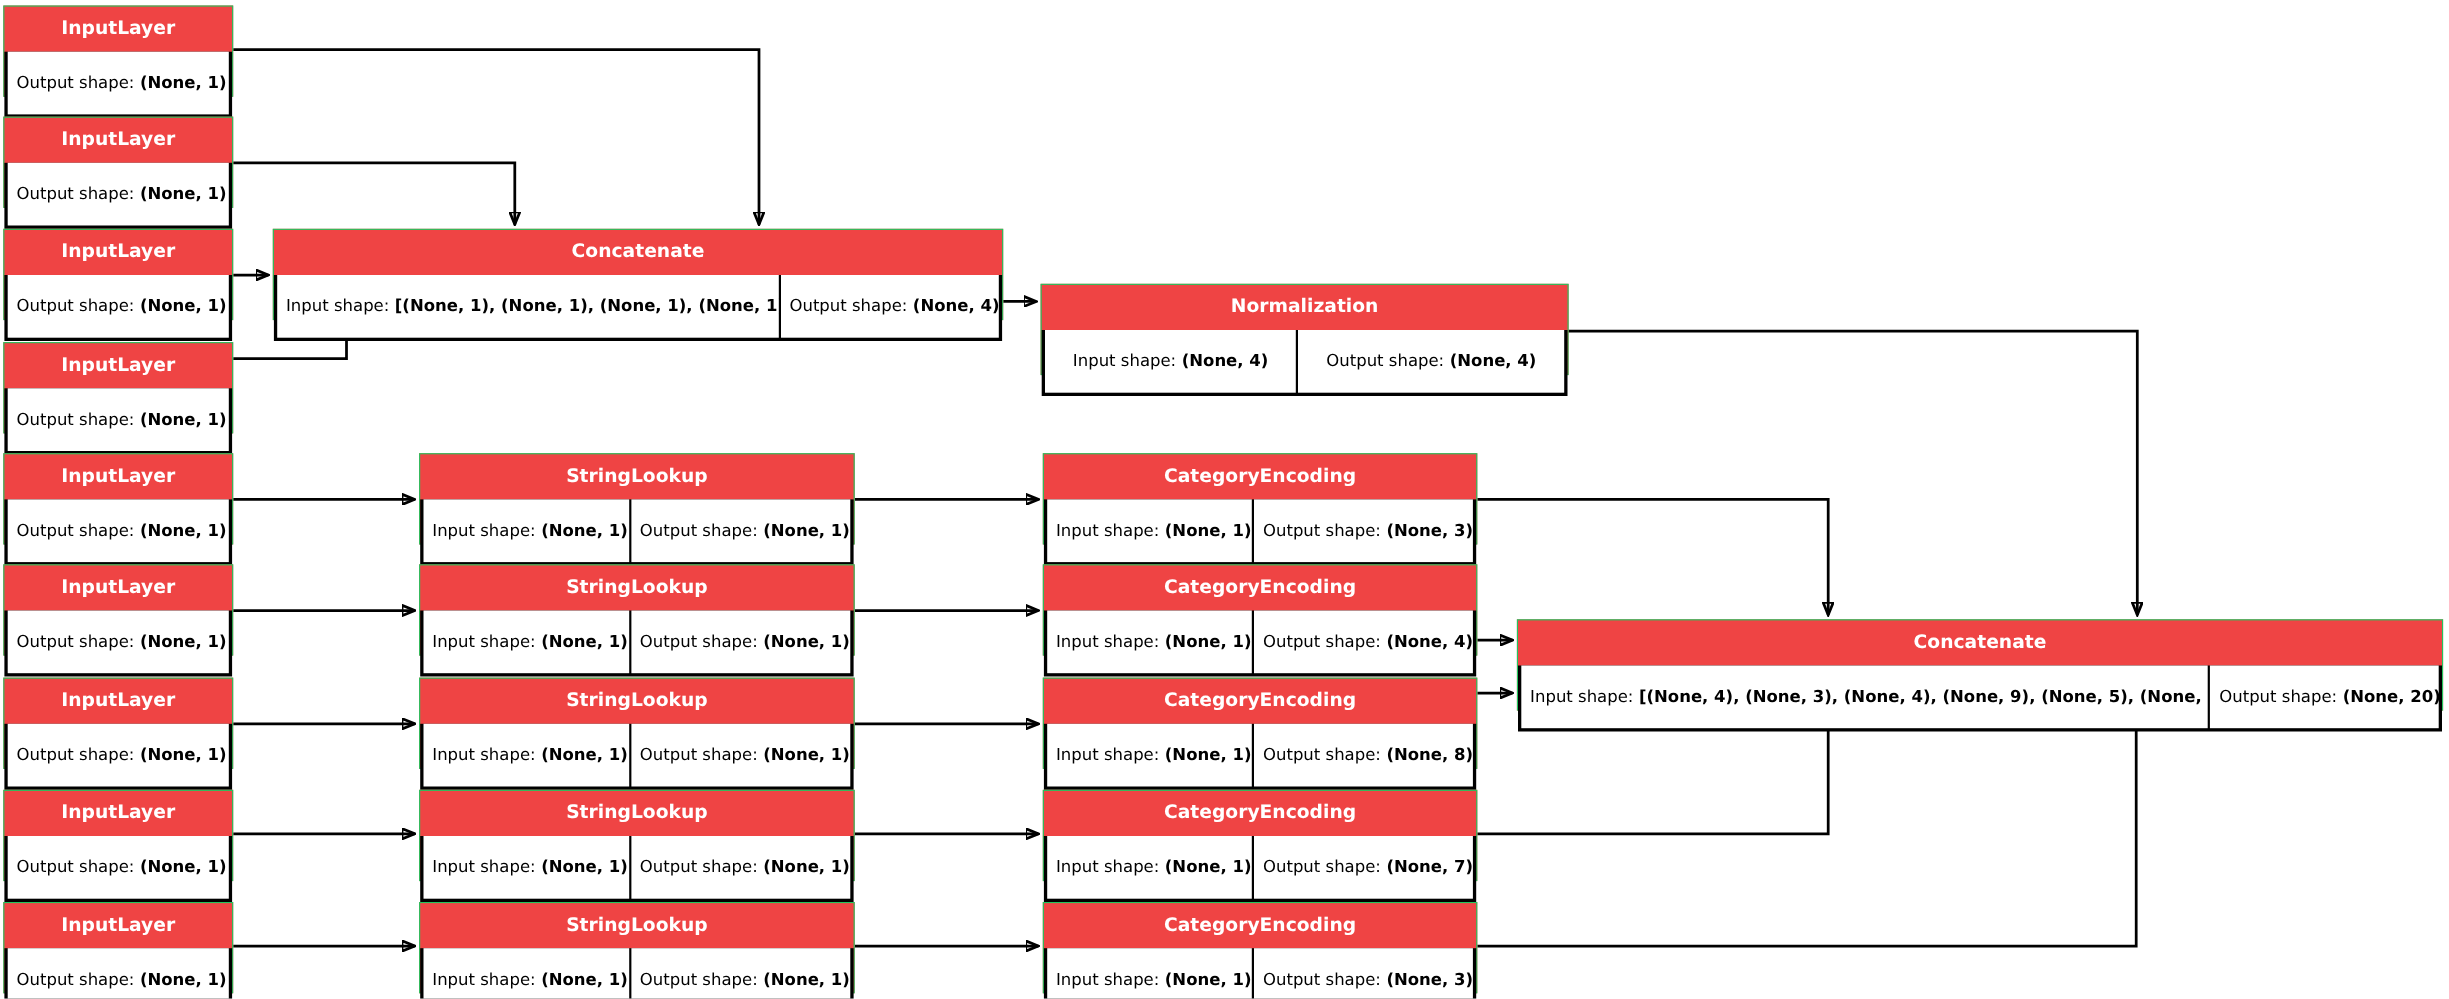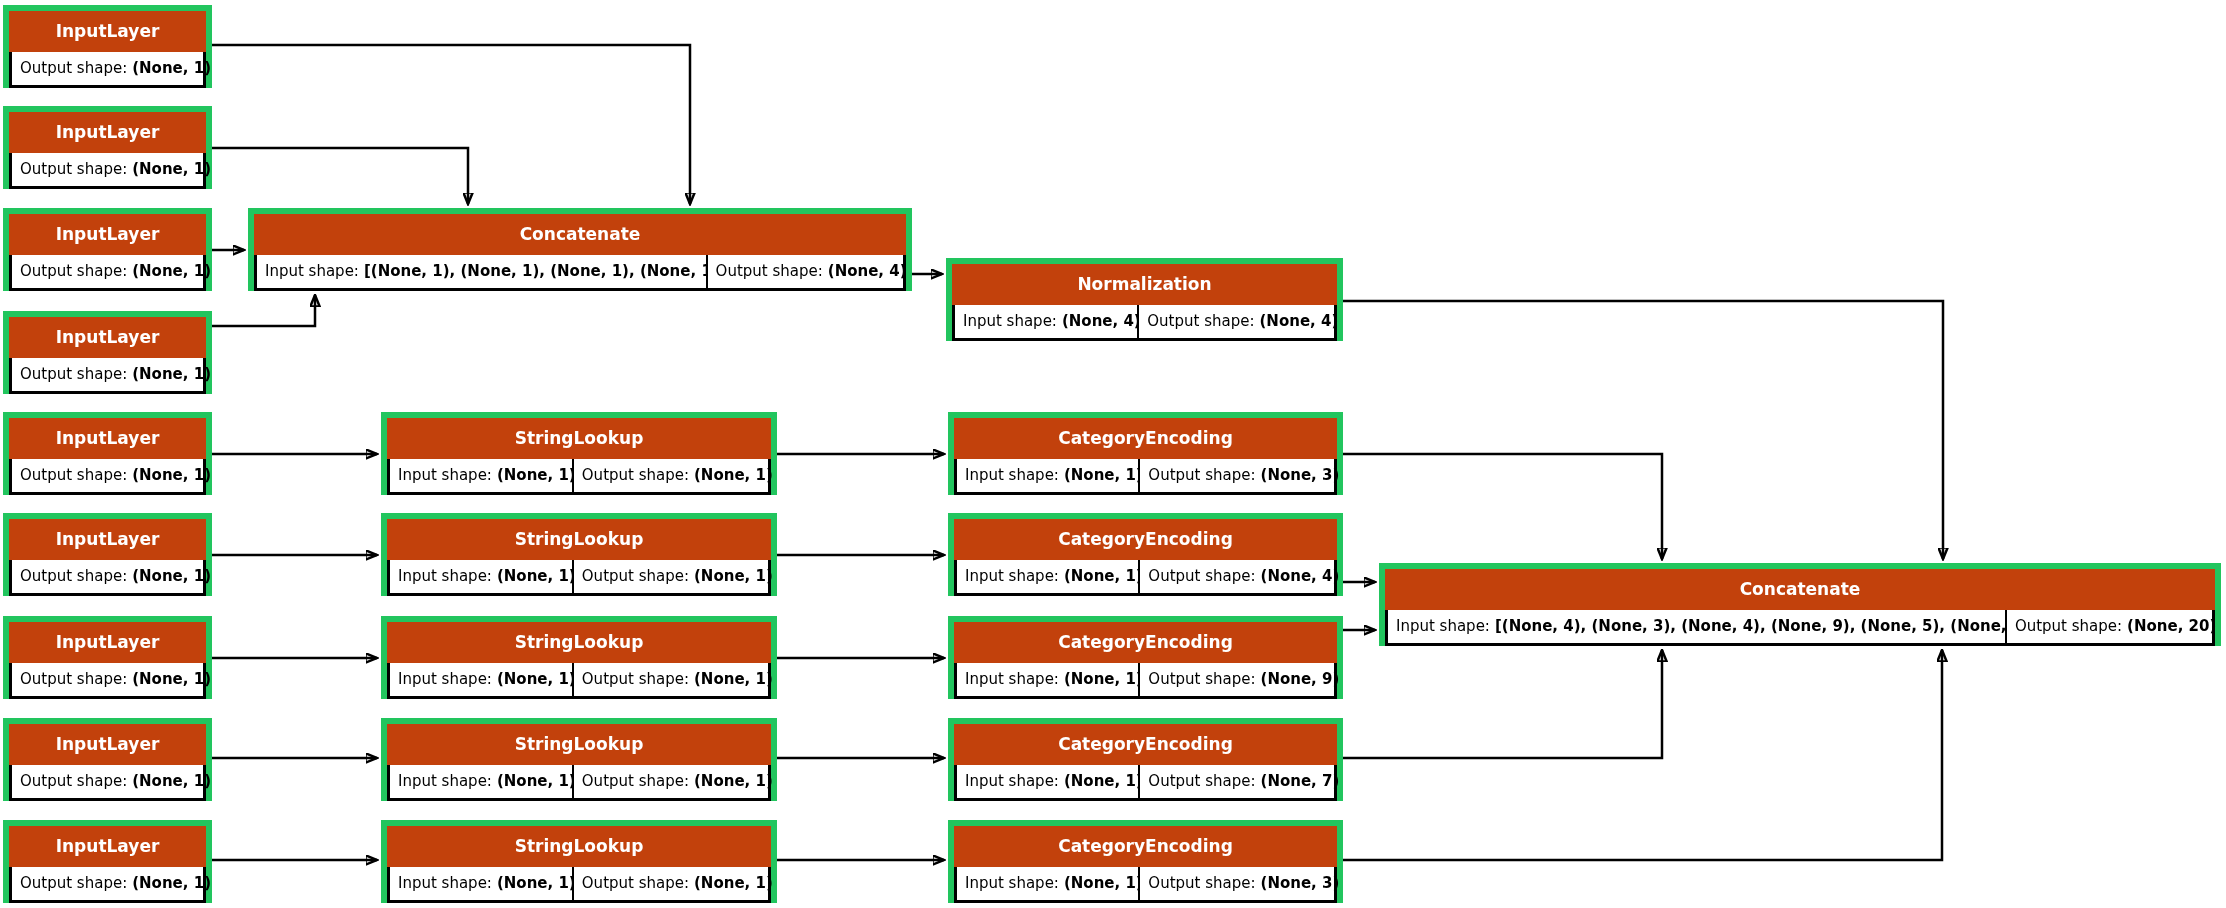--- a/index.html
+++ b/index.html
@@ -1,25 +1,25 @@
 <!DOCTYPE html>
 <html><head>
 <meta charset="utf-8">
 <style>
   html,body{margin:0;padding:0;background:#ffffff;}
   .canvas{position:relative;width:2226px;height:908px;overflow:hidden;background:#ffffff;
           font-family:"DejaVu Sans","Liberation Sans",sans-serif;}
   .edges{position:absolute;left:0;top:0;width:2226px;height:908px;}
   .edges path{fill:none;stroke:#000000;stroke-width:2.5px;}
-  .node{position:absolute;background:#c2410c;border:6px solid #22c55e;box-sizing:border-box;height:83px;}
+  .node{position:absolute;background:#ef4444;border:1px solid #22c55e;box-sizing:border-box;height:83px;}
   .hd{height:41px;line-height:41px;color:#ffffff;font-weight:bold;font-size:17px;
       text-align:center;white-space:nowrap;overflow:hidden;}
   .cells{display:flex;gap:2px;padding:0 3px 3px 3px;background:#000000;}
   .cell{flex:1 1 auto;height:33px;line-height:33px;background:#ffffff;color:#000000;
-        font-size:15px;text-align:center;white-space:nowrap;padding:0 8px;min-width:0;}
+        font-size:15px;text-align:center;white-space:nowrap;padding:12px 8px;min-width:0;}
   .lbl{font-weight:normal;}
   .shp{font-weight:bold;margin-left:5px;}
 </style>
 </head>
 <body>
 
 <div class="canvas">
 
   <svg class="edges" width="2226" height="908" viewBox="0 0 2226 908">
     <defs>
@@ -107,21 +107,21 @@
   </div>
 
   <div class="node" style="left:248px;top:208px;width:664px;">
     <div class="hd">Concatenate</div>
     <div class="cells">
       <div class="cell"><span class="lbl">Input shape:</span><span class="shp">[(None, 1), (None, 1), (None, 1), (None, 1)]</span></div>
       <div class="cell"><span class="lbl">Output shape:</span><span class="shp">(None, 4)</span></div>
     </div>
   </div>
 
-  <div class="node" style="left:946px;top:258px;width:397px;">
+  <div class="node" style="left:946px;top:258px;width:480px;">
     <div class="hd">Normalization</div>
     <div class="cells">
       <div class="cell"><span class="lbl">Input shape:</span><span class="shp">(None, 4)</span></div>
       <div class="cell"><span class="lbl">Output shape:</span><span class="shp">(None, 4)</span></div>
     </div>
   </div>
 
   <div class="node" style="left:381px;top:412px;width:396px;">
     <div class="hd">StringLookup</div>
     <div class="cells">
@@ -169,21 +169,21 @@
     <div class="hd">CategoryEncoding</div>
     <div class="cells">
       <div class="cell"><span class="lbl">Input shape:</span><span class="shp">(None, 1)</span></div>
       <div class="cell"><span class="lbl">Output shape:</span><span class="shp">(None, 4)</span></div>
     </div>
   </div>
   <div class="node" style="left:948px;top:616px;width:395px;">
     <div class="hd">CategoryEncoding</div>
     <div class="cells">
       <div class="cell"><span class="lbl">Input shape:</span><span class="shp">(None, 1)</span></div>
-      <div class="cell"><span class="lbl">Output shape:</span><span class="shp">(None, 9)</span></div>
+      <div class="cell"><span class="lbl">Output shape:</span><span class="shp">(None, 8)</span></div>
     </div>
   </div>
   <div class="node" style="left:948px;top:718px;width:395px;">
     <div class="hd">CategoryEncoding</div>
     <div class="cells">
       <div class="cell"><span class="lbl">Input shape:</span><span class="shp">(None, 1)</span></div>
       <div class="cell"><span class="lbl">Output shape:</span><span class="shp">(None, 7)</span></div>
     </div>
   </div>
   <div class="node" style="left:948px;top:820px;width:395px;">

